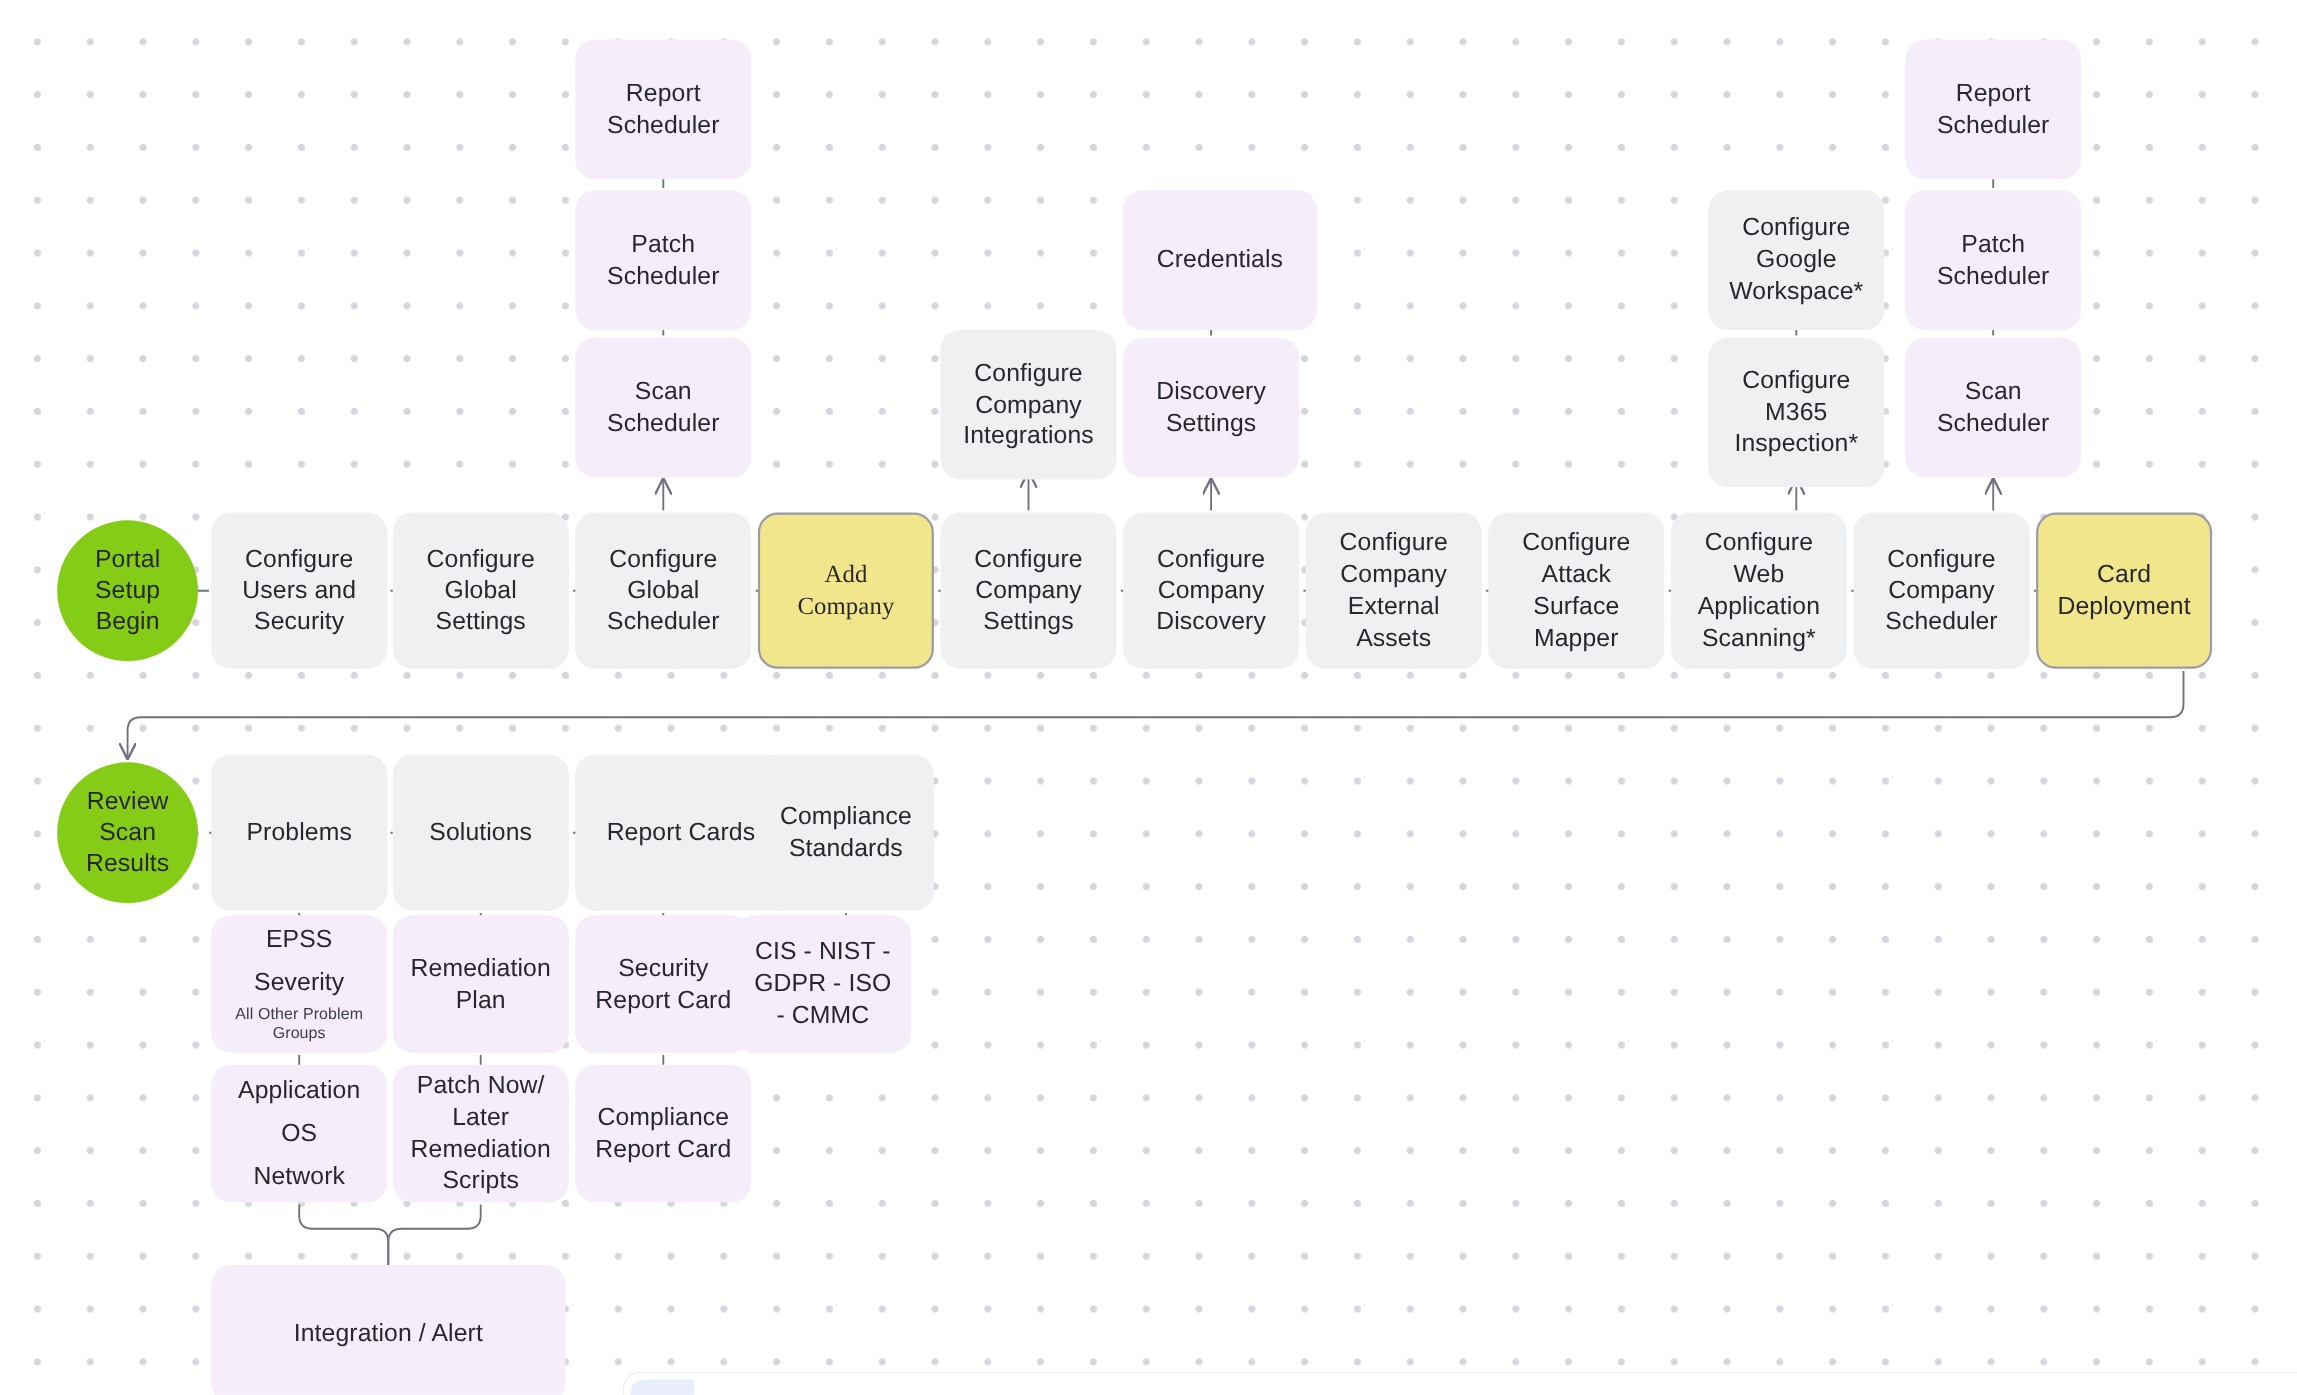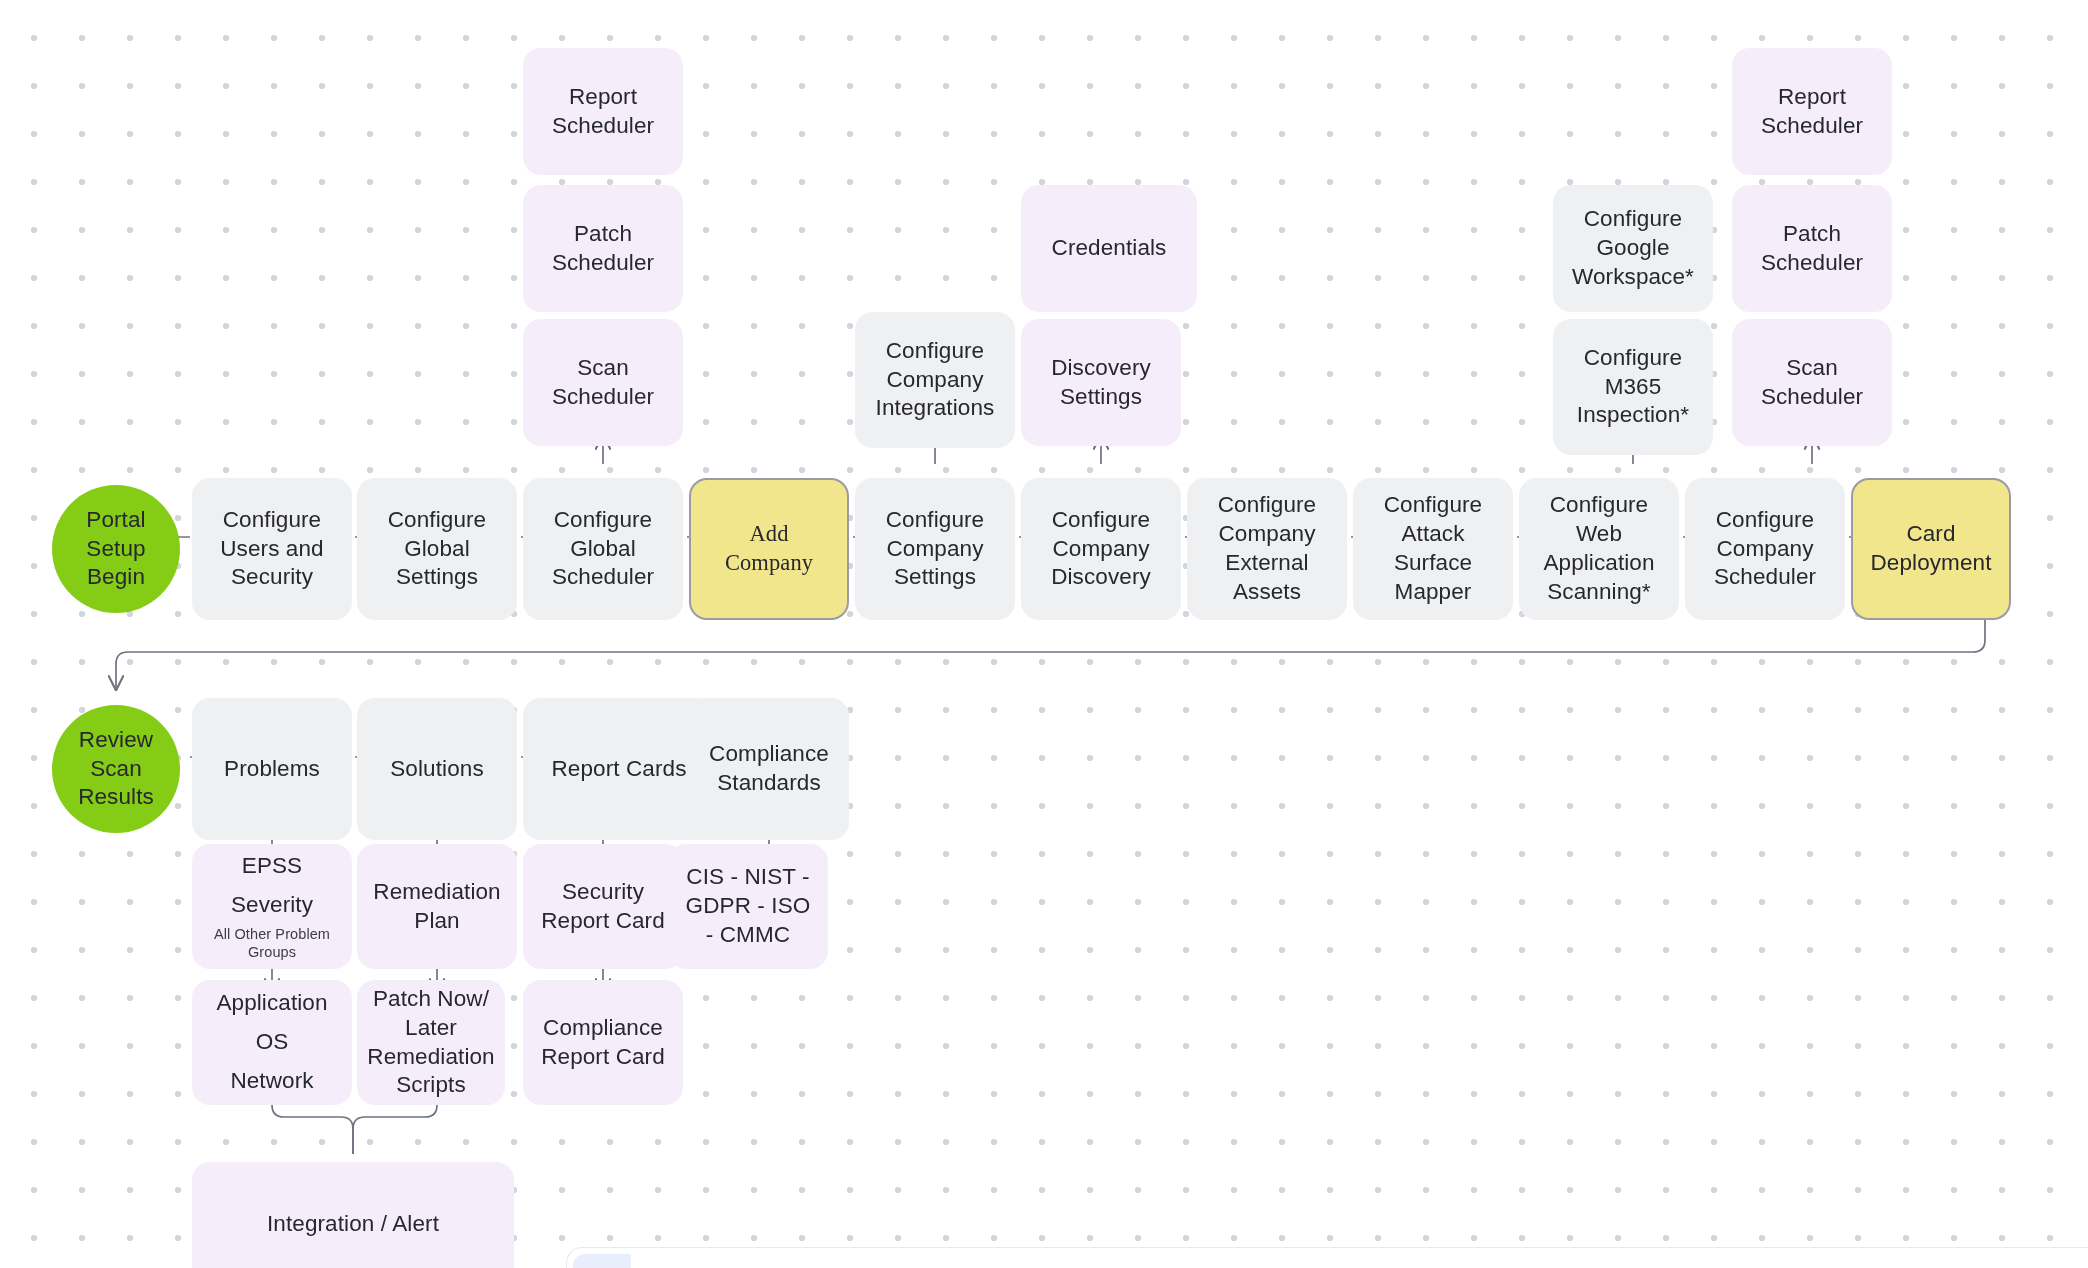--- a/index.html
+++ b/index.html
@@ -26,21 +26,20 @@
     box-sizing:border-box;
     display:flex;flex-direction:column;
     align-items:center;justify-content:center;
     text-align:center;
     color:#27272e;
     line-height:1.28;
     border-radius:18px;
     font-size:22.5px;
     letter-spacing:.1px;
     padding:6px 10px;
-    margin-top:12px;
   }
   .n-gray{background:#eff0f1;}
   .n-purple{background:#f6edfb;}
   .n-yellow{background:#f2e68c;border:2px solid #9b9ba3;}
   .n-green{background:#84cc16;border-radius:50%;}
   .node .ln{display:block;}
   .node .sub{
     font-size:14.5px;color:#3c3c44;line-height:1.25;margin-top:5px;
   }
   .node .gap{height:10px;}
@@ -269,21 +268,21 @@
         <span class="ln">GDPR - ISO</span>
         <span class="ln">- CMMC</span>
       </div>
       <div class="node n-purple" style="left: 192px; top: 968px; width: 160px; height: 125px;">
         <span class="ln">Application</span>
         <span class="gap"></span>
         <span class="ln">OS</span>
         <span class="gap"></span>
         <span class="ln">Network</span>
       </div>
-      <div class="node n-purple" style="left: 357px; top: 968px; width: 148px; height: 125px;">
+      <div class="node n-purple" style="left: 357px; top: 968px; width: 160px; height: 125px;">
         <span class="ln">Patch Now/</span>
         <span class="ln">Later</span>
         <span class="gap"></span>
         <span class="ln">Remediation</span>
         <span class="ln">Scripts</span>
       </div>
       <div class="node n-purple" style="left: 523px; top: 968px; width: 160px; height: 125px;">
         <span class="ln">Compliance</span>
         <span class="ln">Report Card</span>
       </div>

